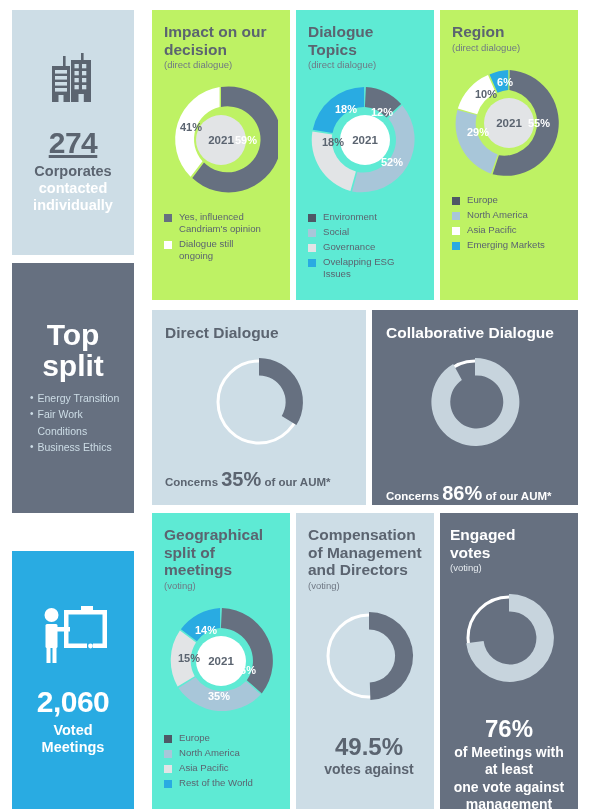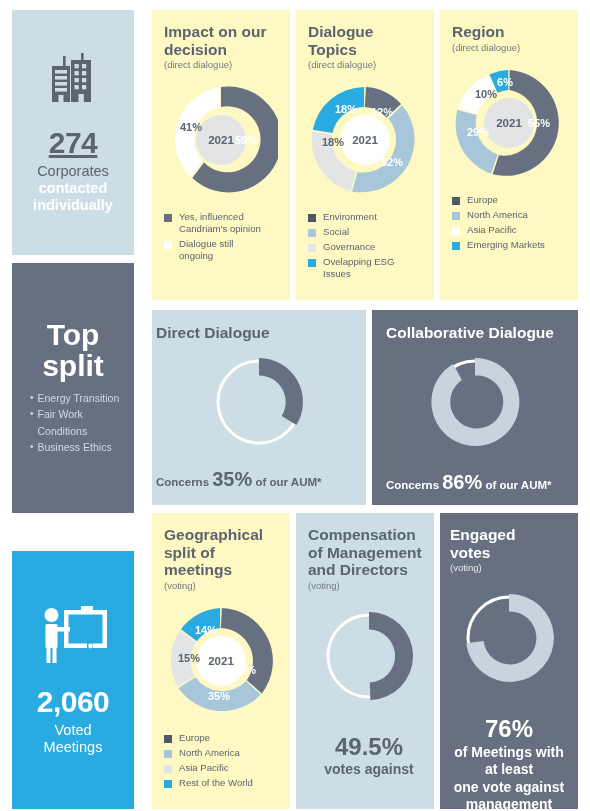--- a/index.html
+++ b/index.html
@@ -9,37 +9,37 @@
     font-family:"Liberation Sans", sans-serif;
     position:relative;
     overflow:hidden;
   }
   .panel { position:absolute; }
 
   
   .bg-lightblue { background:#cddde6; }
   .bg-slate     { background:#667080; }
   .bg-cyan      { background:#29abe2; }
-  .bg-grey      { background:#fef9c3; }
-  .bg-white     { background:#fef9c3; }
+  .bg-grey      { background:#bef264; }
+  .bg-white     { background:#5eead4; }
 
   .t-slate  { color:#5b6470; }
   .t-white  { color:#ffffff; }
 
   
   .tile-center {
     display:flex; flex-direction:column;
     align-items:center; justify-content:center;
     text-align:center;
   }
   .big-num {
     font-size:30px; font-weight:bold; letter-spacing:-0.5px;
     line-height:1.05;
   }
-  .tile-sub1 { font-size:14.5px; font-weight:normal; line-height:1.18; }
+  .tile-sub1 { font-size:14.5px; font-weight:bold; line-height:1.18; }
   .tile-sub2 { font-size:14.5px; font-weight:bold; line-height:1.18; }
 
   
   .card-title {
     font-size:15.5px; font-weight:bold; line-height:1.13;
     color:#5b6470;
   }
   .card-title.white { color:#ffffff; }
   .card-sub {
     font-size:9.5px; color:#6f7884; line-height:1.3; margin-top:1px;
@@ -283,21 +283,21 @@
       <span class="legend-swatch" style="background:#ffffff;"></span>
       <span class="legend-label">Asia Pacific</span>
     </div>
     <div class="legend-row">
       <span class="legend-swatch" style="background:#29abe2;"></span>
       <span class="legend-label">Emerging Markets</span>
     </div>
   </div>
 </div>
 
-<div class="panel bg-lightblue" style="left:152px; top:310px; width:214px; height:195px; padding:14px 4px;">
+<div class="panel bg-lightblue" style="left:152px; top:310px; width:214px; height:195px; padding:14px 13px;">
   <div class="card-title">Direct Dialogue</div>
   <div class="donut" style="width:104px; height:104px; margin:8px auto 0 auto;">
     <svg width="104" height="104" viewBox="0 0 104 104">
 
       <circle cx="52" cy="52" r="41" fill="none" stroke="#ffffff" stroke-width="3"></circle>
 
       <path d="M52 8 A44 44 0 0 1 89.4 75.1 L74.7 65.9 A26.5 26.5 0 0 0 52 25.5 Z" fill="#667080"></path>
     </svg>
   </div>
   <div class="concern-line" style="margin-top:14px;">
@@ -310,21 +310,21 @@
 <div class="panel bg-slate" style="left:372px; top:310px; width:206px; height:195px; padding:14px 14px;">
   <div class="card-title white">Collaborative Dialogue</div>
   <div class="donut" style="width:104px; height:104px; margin:8px auto 0 auto;">
     <svg width="104" height="104" viewBox="0 0 104 104">
 
       <circle cx="52" cy="52" r="41" fill="none" stroke="#ffffff" stroke-width="3"></circle>
 
       <path d="M52 8 A44 44 0 1 1 30.2 14.0 L38.9 30.0 A26.5 26.5 0 1 0 52 25.5 Z" fill="#c7d4dd"></path>
     </svg>
   </div>
-  <div class="concern-line white" style="margin-top:17px;">
+  <div class="concern-line white" style="margin-top:28px;">
     <span>Concerns</span>
     <span class="pct">86%</span>
     <span>of our AUM*</span>
   </div>
 </div>
 
 <div class="panel bg-white" style="left:152px; top:513px; width:138px; height:296px; padding:13px 12px 0 12px;">
   <div class="card-title">Geographical split of meetings</div>
   <div class="card-sub">(voting)</div>
   <div class="donut" style="width:114px; height:114px; margin:12px auto 0 auto;">

